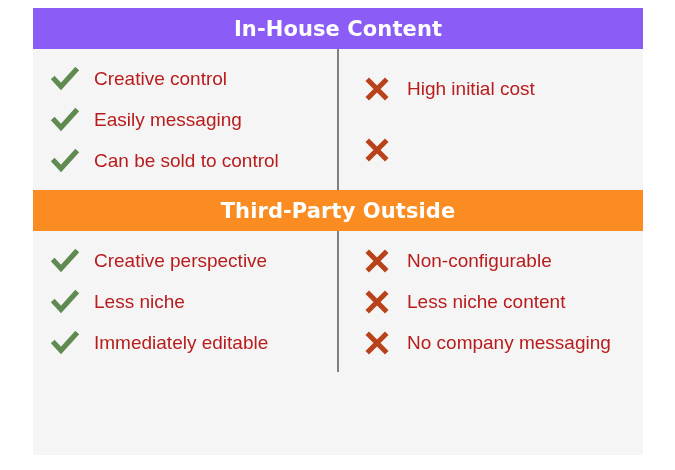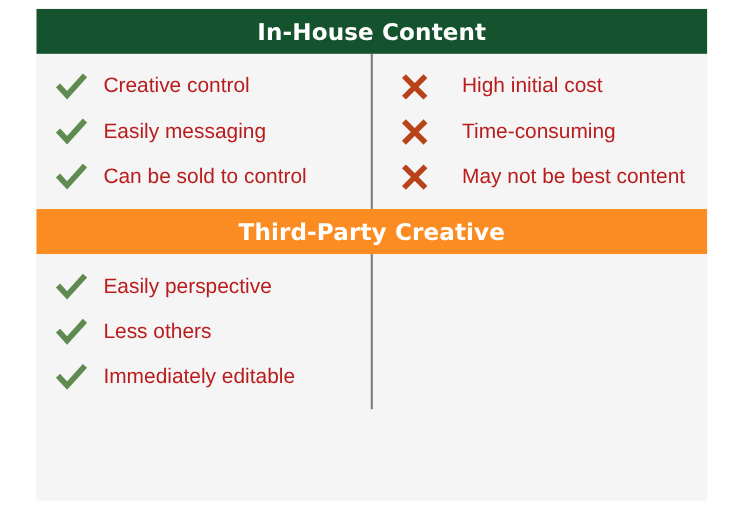--- a/index.html
+++ b/index.html
@@ -29,21 +29,21 @@
     height: 41px;
     display: flex;
     align-items: center;
     justify-content: center;
     color: #ffffff;
     font-size: 21px;
     font-weight: bold;
     letter-spacing: 0.1px;
     font-family: "DejaVu Sans", sans-serif;
   }
-  .section-header.blue   { background: #14532d; }
+  .section-header.blue   { background: #8b5cf6; }
   .section-header.orange { background: #fb8c22; }
 
   .section-body {
     position: relative;
     display: flex;
     height: 141px;
     background: #f5f5f5;
   }
   .section-body .divider {
     position: absolute;
@@ -79,21 +79,21 @@
     display: block;
   }
 
   .item-label {
     margin-left: 14px;
     font-size: 19px;
     color: #b91c1c;
     font-family: Liberation Sans, sans-serif;
     white-space: nowrap;
   }
-  .col.cons .item-label { margin-left: 28px; }
+  .col.cons .item-label { margin-left: 15px; }
 </style>
 </head>
 <body>
 
 <div id="comparison-table">
 
   <div class="section-header blue">
     <span>In-House Content</span>
   </div>
   <div class="section-body">
@@ -124,53 +124,66 @@
       <div class="item-row">
         <svg class="icon" viewBox="0 0 30 30">
           <path d="M7 7 L23 23 M23 7 L7 23" fill="none" stroke="#b8431b" stroke-width="5" stroke-linecap="square"></path>
         </svg>
         <span class="item-label">High initial cost</span>
       </div>
       <div class="item-row">
         <svg class="icon" viewBox="0 0 30 30">
           <path d="M7 7 L23 23 M23 7 L7 23" fill="none" stroke="#b8431b" stroke-width="5" stroke-linecap="square"></path>
         </svg>
-        <span class="item-label">Time-consuming</span>
-      </div>
-      <div class="item-row">
-        <svg class="icon" viewBox="0 0 30 30">
-          <path d="M7 7 L23 23 M23 7 L7 23" fill="none" stroke="#b8431b" stroke-width="5" stroke-linecap="square"></path>
-        </svg>
-        <span class="item-label">May not be best content</span>
       </div>
     </div>
   </div>
 
   <div class="section-header orange">
-    <span>Third-Party Creative</span>
+    <span>Third-Party Outside</span>
   </div>
   <div class="section-body">
     <div class="divider"></div>
 
     <div class="col pros">
       <div class="item-row">
         <svg class="icon" viewBox="0 0 30 30">
           <path d="M4.5 15.5 L11 22.5 L25.5 6.5" fill="none" stroke="#5f8a50" stroke-width="5.2" stroke-linecap="square" stroke-linejoin="miter"></path>
         </svg>
-        <span class="item-label">Easily perspective</span>
+        <span class="item-label">Creative perspective</span>
       </div>
       <div class="item-row">
         <svg class="icon" viewBox="0 0 30 30">
           <path d="M4.5 15.5 L11 22.5 L25.5 6.5" fill="none" stroke="#5f8a50" stroke-width="5.2" stroke-linecap="square" stroke-linejoin="miter"></path>
         </svg>
-        <span class="item-label">Less others</span>
+        <span class="item-label">Less niche</span>
       </div>
       <div class="item-row">
         <svg class="icon" viewBox="0 0 30 30">
           <path d="M4.5 15.5 L11 22.5 L25.5 6.5" fill="none" stroke="#5f8a50" stroke-width="5.2" stroke-linecap="square" stroke-linejoin="miter"></path>
         </svg>
         <span class="item-label">Immediately editable</span>
       </div>
     </div>
 
+    <div class="col cons">
+      <div class="item-row">
+        <svg class="icon" viewBox="0 0 30 30">
+          <path d="M7 7 L23 23 M23 7 L7 23" fill="none" stroke="#b8431b" stroke-width="5" stroke-linecap="square"></path>
+        </svg>
+        <span class="item-label">Non-configurable</span>
+      </div>
+      <div class="item-row">
+        <svg class="icon" viewBox="0 0 30 30">
+          <path d="M7 7 L23 23 M23 7 L7 23" fill="none" stroke="#b8431b" stroke-width="5" stroke-linecap="square"></path>
+        </svg>
+        <span class="item-label">Less niche content</span>
+      </div>
+      <div class="item-row">
+        <svg class="icon" viewBox="0 0 30 30">
+          <path d="M7 7 L23 23 M23 7 L7 23" fill="none" stroke="#b8431b" stroke-width="5" stroke-linecap="square"></path>
+        </svg>
+        <span class="item-label">No company messaging</span>
+      </div>
+    </div>
   </div>
 
 </div>
 
 </body></html>

